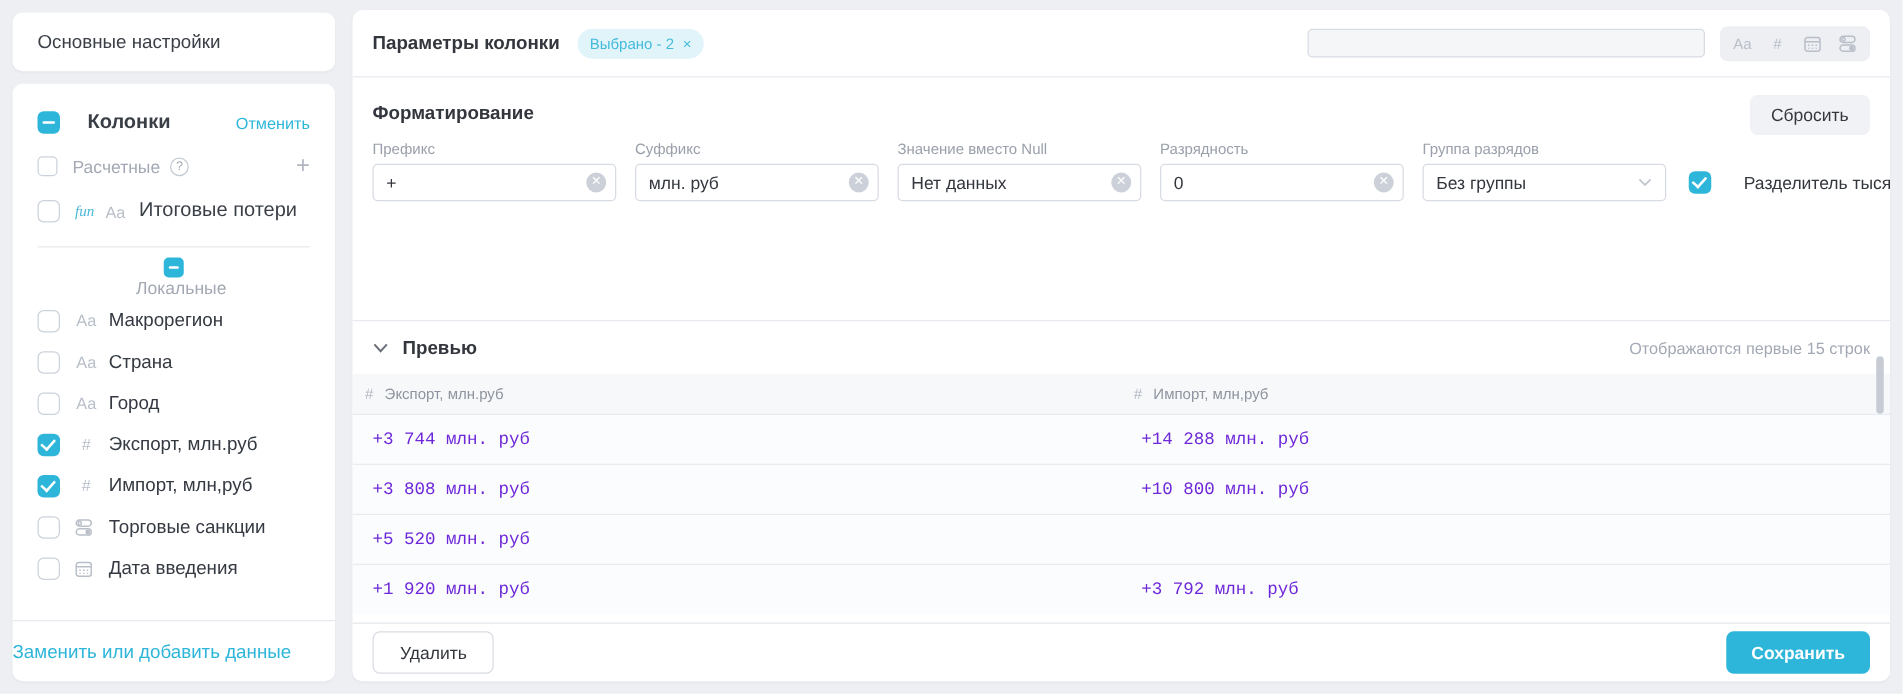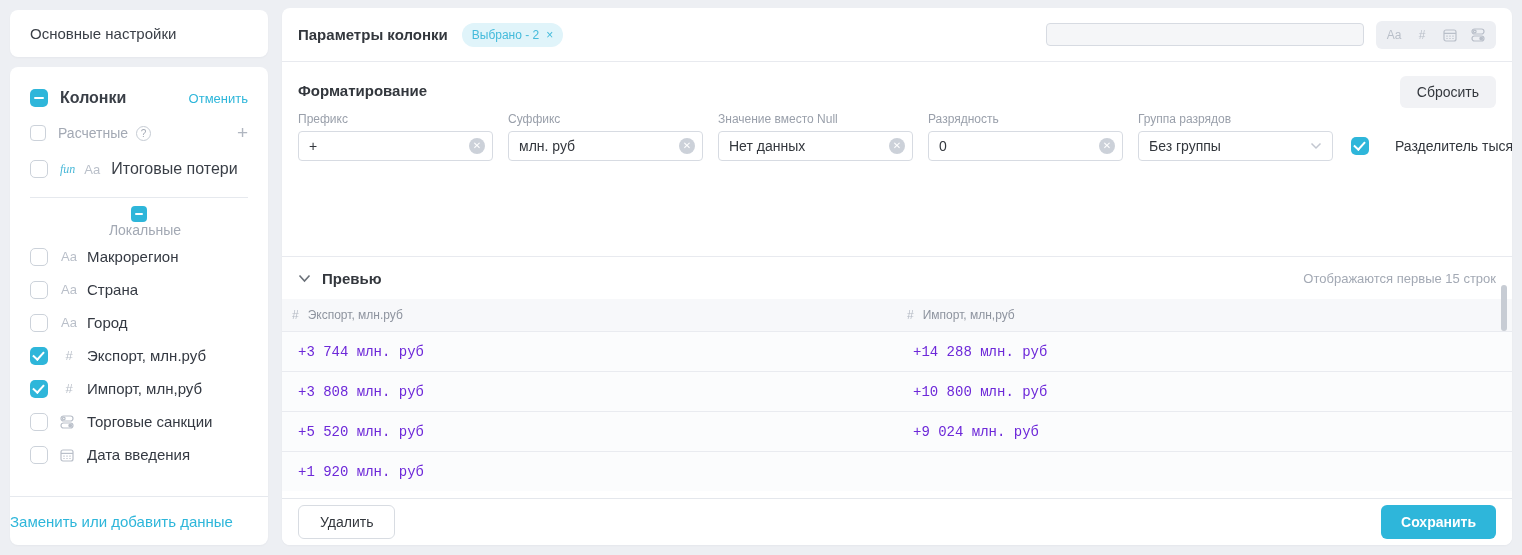--- a/index.html
+++ b/index.html
@@ -16,21 +16,21 @@
   
   .settings-card {
     position: absolute; left: 10px; top: 10px; width: 258px; height: 47px;
     display: flex; align-items: center; padding: 0 20px; font-size: 15px; color: #3a3f47;
   }
   .columns-card {
     position: absolute; left: 10px; top: 67px; width: 258px; height: 478px;
     display: flex; flex-direction: column; padding-top: 12px;
   }
   .sb-row { display: flex; align-items: center; padding: 0 20px; flex: 0 0 auto; }
-  .sb-head { height: 38px; }
+  .sb-head { height: 38px; gap: 10px; }
   .sb-head .ttl { font-size: 16px; font-weight: bold; margin-left: 12px; flex: 1; }
   .link { color: #2eb6da; font-size: 13px; cursor: pointer; }
   .sb-calc { height: 32px; color: #a3a9b4; font-size: 14px; }
   .sb-calc .lbl { margin-left: 12px; }
   .qmark {
     width: 15px; height: 15px; border: 1px solid #c6ccd4; border-radius: 50%;
     font-size: 10px; color: #a3a9b4; display: inline-flex; align-items: center; justify-content: center;
     margin-left: 8px;
   }
   .plus { margin-left: auto; color: #b0b6c0; font-size: 19px; font-weight: 300; cursor: pointer; }
@@ -332,24 +332,24 @@
     <div class="tbl-row">
       <div class="tbl-cell">+3 744 млн. руб</div>
       <div class="tbl-cell">+14 288 млн. руб</div>
     </div>
     <div class="tbl-row">
       <div class="tbl-cell">+3 808 млн. руб</div>
       <div class="tbl-cell">+10 800 млн. руб</div>
     </div>
     <div class="tbl-row">
       <div class="tbl-cell">+5 520 млн. руб</div>
-      <div class="tbl-cell">+9 024 млн. руб</div>
     </div>
     <div class="tbl-row">
       <div class="tbl-cell">+1 920 млн. руб</div>
+      <div class="tbl-cell">+3 792 млн. руб</div>
     </div>
     <div class="scroll-thumb"></div>
   </div>
 
   <div class="m-footer">
     <button class="delete-btn">Удалить</button>
     <button class="save-btn">Сохранить</button>
   </div>
 </div>
 

